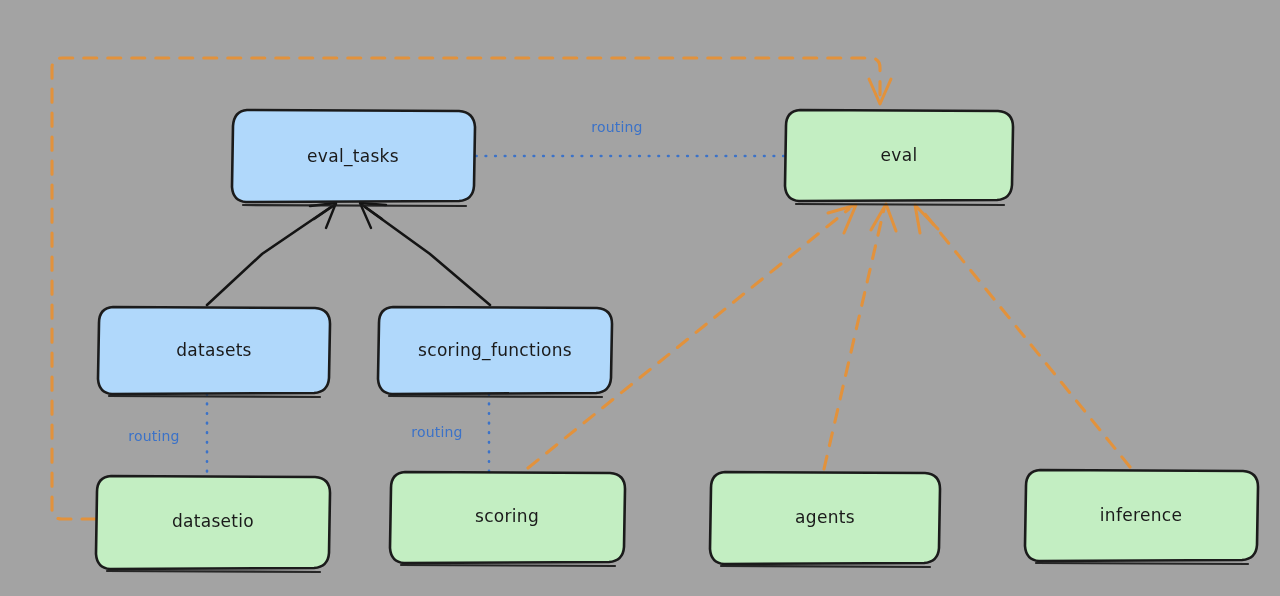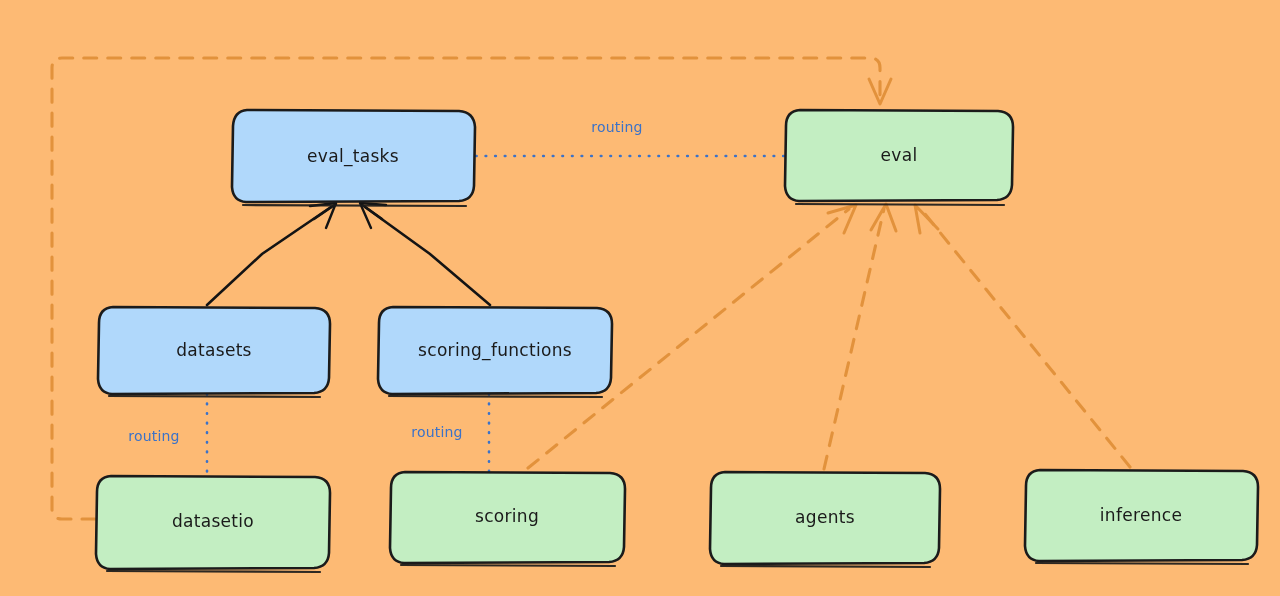--- a/index.html
+++ b/index.html
@@ -10,21 +10,21 @@
   body {
     width: 1280px;
     height: 596px;
     overflow: hidden;
     font-family: "DejaVu Sans", sans-serif;
   }
   #diagram-root {
     position: relative;
     width: 1280px;
     height: 596px;
-    background: #fdba74;
+    background: #a3a3a3;
   }
   svg#diagram-svg {
     position: absolute;
     left: 0;
     top: 0;
     width: 1280px;
     height: 596px;
     display: block;
   }
   .node-label {

